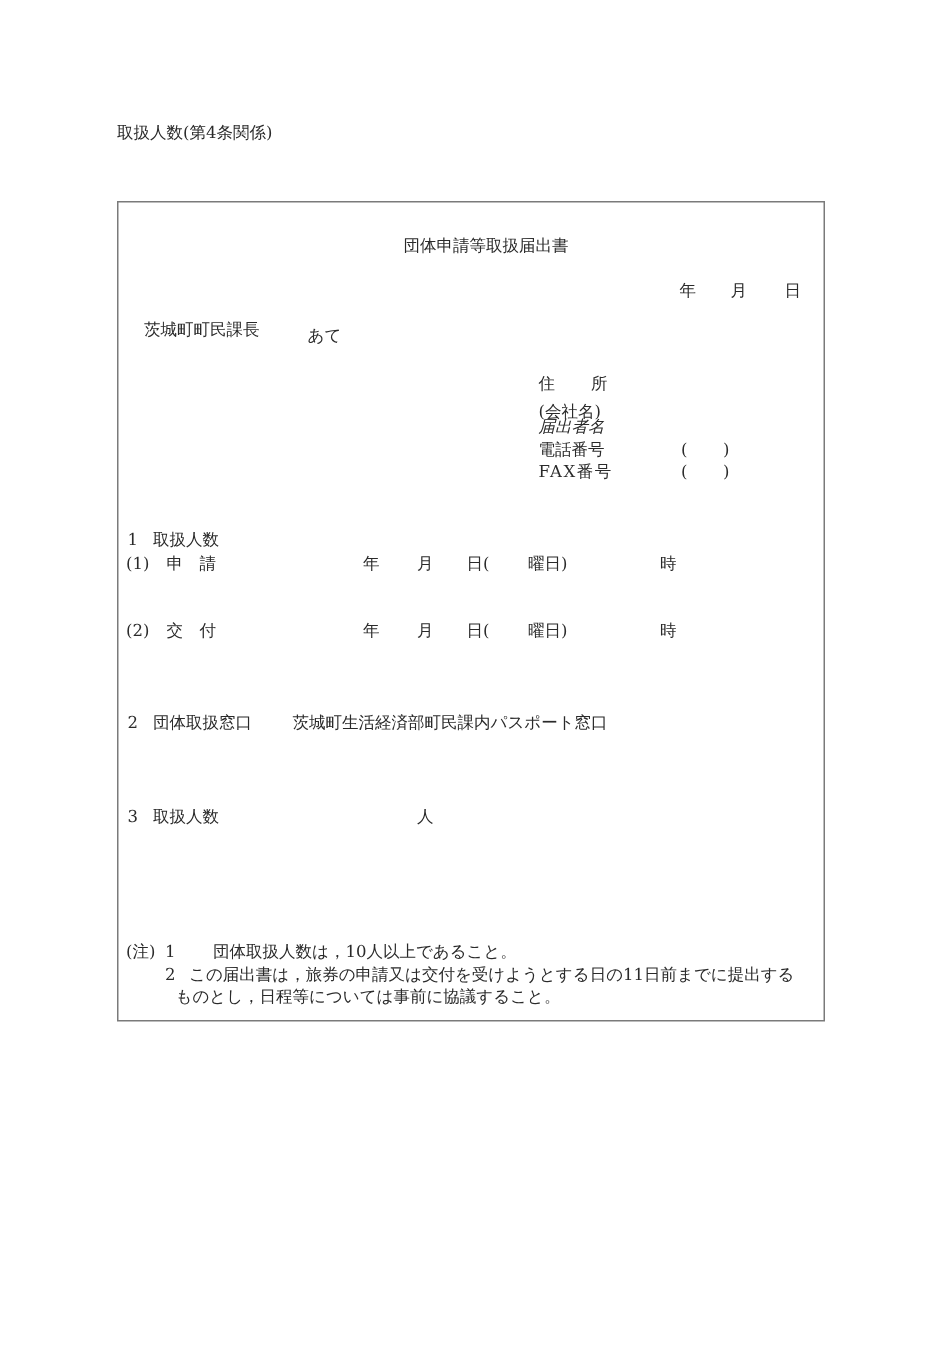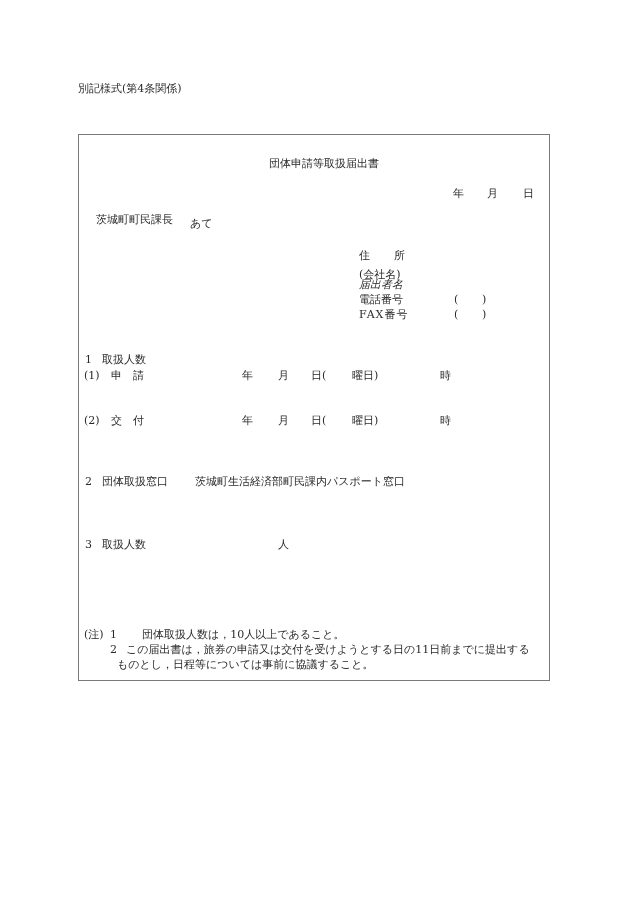--- a/index.html
+++ b/index.html
@@ -23,32 +23,32 @@
     top: 134px;
     width: 472px;
     height: 547px;
     border: 1px solid #7a7a7a;
     box-sizing: border-box;
   }
 </style>
 </head>
 <body>
 
-<div class="abs" style="left:78px; top:82px;">別記様式(第4条関係)</div>
+<div class="abs" style="left:78px; top:82px;">取扱人数(第4条関係)</div>
 
 <div class="form-box"></div>
 
 <div class="abs" style="left:257px; top:157px;margin-left:12px;">団体申請等取扱届出書</div>
 
 <div class="abs" style="left:453px; top:187px;">年</div>
 <div class="abs" style="left:487px; top:187px;">月</div>
 <div class="abs" style="left:523px; top:187px;">日</div>
 
 <div class="abs" style="left:96px; top:213px;">茨城町町民課長</div>
-<div class="abs" style="left:190px; top:217px;">あて</div>
+<div class="abs" style="left:205px; top:217px;">あて</div>
 
 <div class="abs" style="left:359px; top:249px;">住</div>
 <div class="abs" style="left:394px; top:249px;">所</div>
 <div class="abs" style="left:359px; top:268px;">(会社名)</div>
 <div class="abs" style="left:359px; top:278px;font-style:italic;">届出者名</div>
 <div class="abs" style="left:359px; top:293px;">電話番号</div>
 <div class="abs" style="left:454px; top:293px;">(</div>
 <div class="abs" style="left:482px; top:293px;">)</div>
 <div class="abs" style="left:359px; top:308px; letter-spacing:1px;">FAX番号</div>
 <div class="abs" style="left:454px; top:308px;">(</div>

